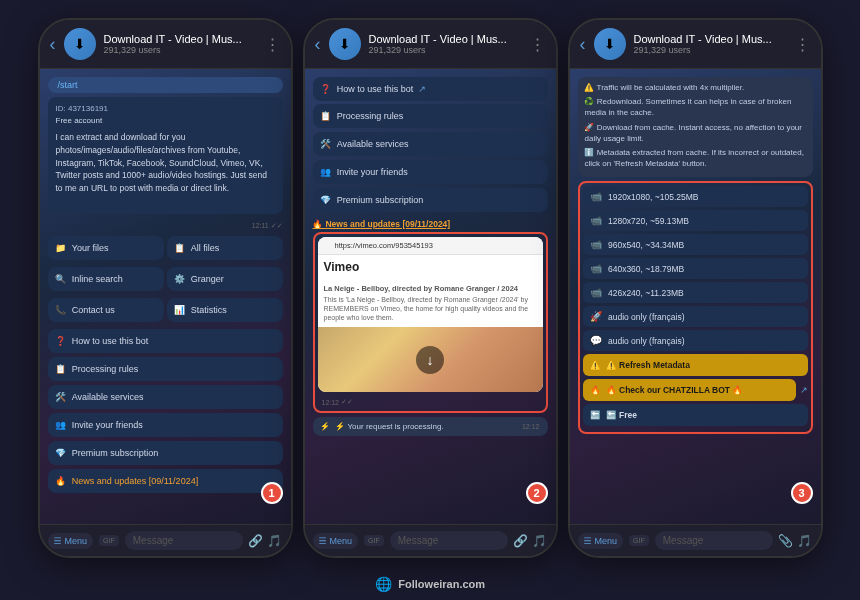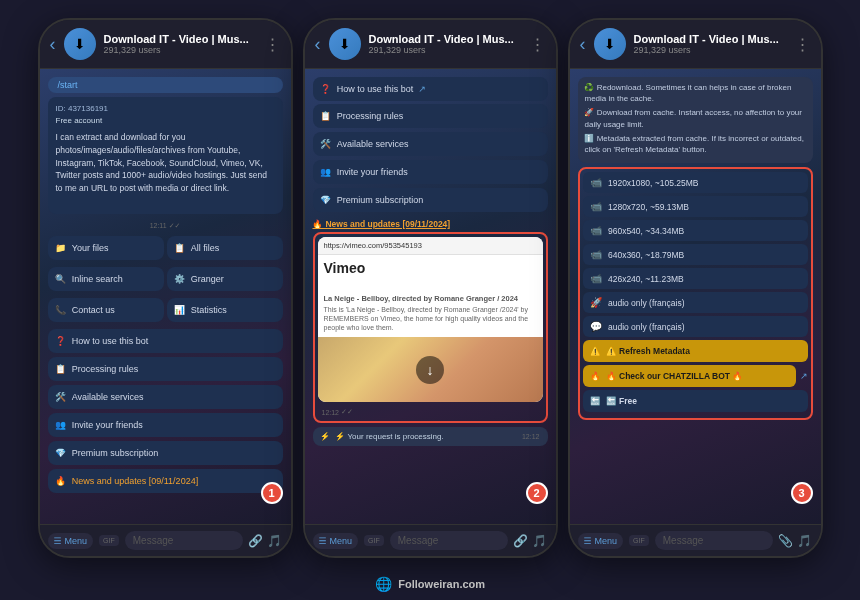--- a/index.html
+++ b/index.html
@@ -66,21 +66,21 @@
     }
 
     .tg-header .header-info {
       flex: 1;
       min-width: 0;
     }
 
     .tg-header .header-title {
       color: #fff;
       font-size: 11px;
-      font-weight: 700;
+      font-weight: 400;
       white-space: nowrap;
       overflow: hidden;
       text-overflow: ellipsis;
     }
 
     .tg-header .header-sub {
       color: #888;
       font-size: 9px;
     }
 
@@ -147,21 +147,21 @@
     }
 
     
     .msg-bubble {
       margin-bottom: 6px;
       display: flex;
       flex-direction: column;
     }
 
     .msg-bubble.bot {
-      align-items: center;
+      align-items: flex-end;
     }
 
     .bubble-time {
       font-size: 7px;
       color: #666;
       margin-top: 2px;
       display: flex;
       align-items: center;
       gap: 2px;
     }
@@ -233,35 +233,35 @@
     
     .url-card {
       background: #fff;
       border-radius: 8px;
       overflow: hidden;
       margin-bottom: 4px;
     }
 
     .url-card .url-bar {
       background: #f5f5f5;
-      padding: 4px 6px;
+      padding: 4px 17px;
       font-size: 7.5px;
       color: #333;
       border-bottom: 1px solid #e0e0e0;
     }
 
     .url-card .url-preview {
       padding: 5px 6px;
     }
 
     .url-card .preview-title {
-      font-size: 14px;
+      font-size: 12px;
       font-weight: bold;
       color: #222;
-      margin-bottom: 18px;
+      margin-bottom: 10px;
     }
 
     .url-card .preview-desc {
       font-size: 7px;
       color: #666;
       line-height: 1.3;
     }
 
     .url-card .preview-thumb {
       width: 100%;
@@ -598,20 +598,21 @@
         <div class="header-title">Download IT - Video | Mus...</div>
         <div class="header-sub">291,329 users</div>
       </div>
       <span class="menu-btn">⋮</span>
     </div>
 
     <div class="chat-bg">
       <div class="chat-scroll">
 
         <div class="warning-text">
+          <div class="warn-row">⚠️ Traffic will be calculated with 4x multiplier.</div>
           <div class="warn-row">♻️ Redownload. Sometimes it can helps in case of broken media in the cache.</div>
           <div class="warn-row">🚀 Download from cache. Instant access, no affection to your daily usage limit.</div>
           <div class="warn-row">ℹ️ Metadata extracted from cache. If its incorrect or outdated, click on 'Refresh Metadata' button.</div>
         </div>
 
         <div class="red-outline">
           <div class="resolution-btn">
             <span class="res-icon">📹</span>
             <span>1920x1080, ~105.25MB</span>
           </div>

